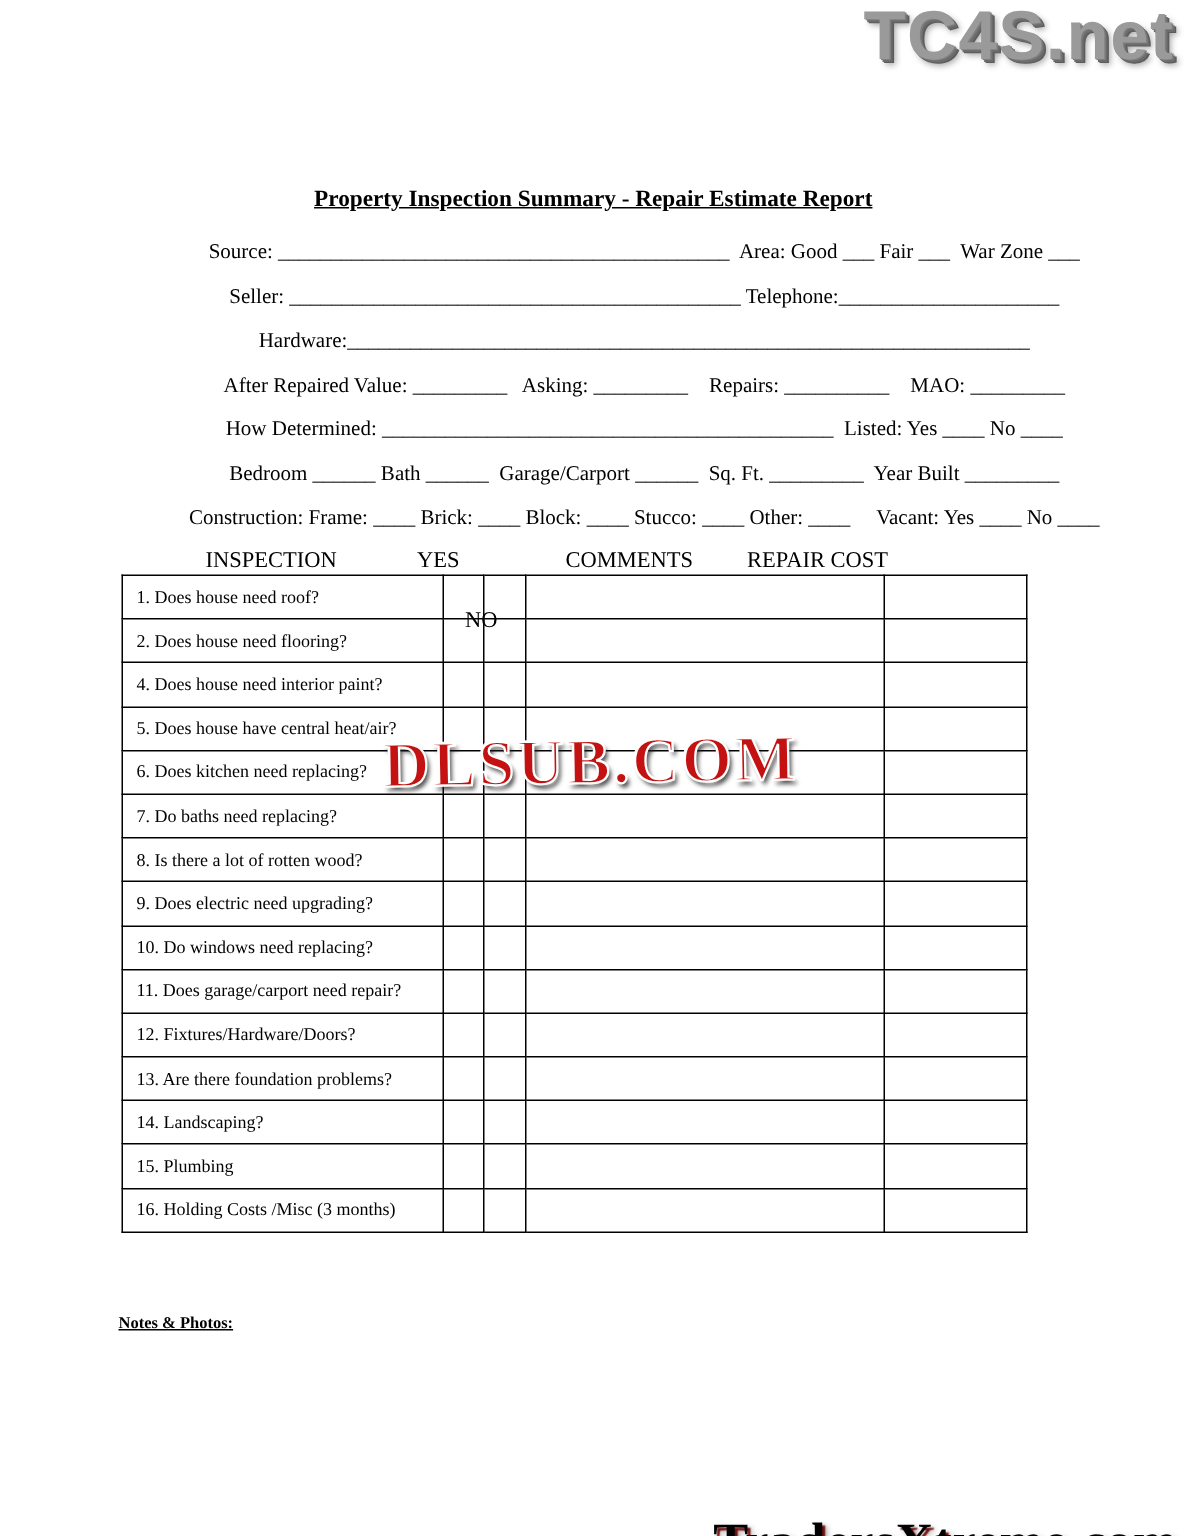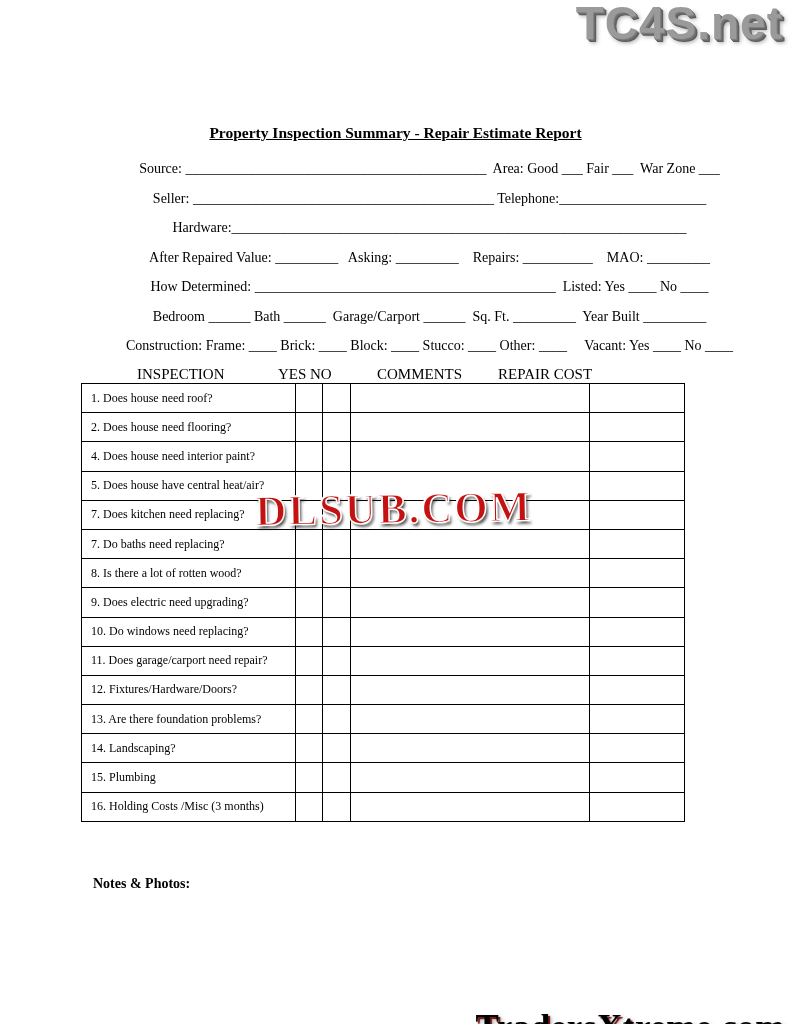--- a/index.html
+++ b/index.html
@@ -54,21 +54,21 @@
   
   .table-header {
     position: absolute;
     left: 81px; top: 366px;
     width: 604px; height: 16px;
     font-size: 15px;
   }
   .table-header span { position: absolute; top: 0; white-space: nowrap; }
   .th-inspection  { left: 56px; }
   .th-yes         { left: 197px; }
-  .th-no          { left: 229px; }
+  .th-no          { left: 229px; margin-top: 40px; }
   .th-comments    { left: 296px; }
   .th-repair-cost { left: 417px; }
 
   
   table.insp {
     position: absolute;
     left: 81px; top: 383px;
     width: 604px;
     border-collapse: collapse;
   }
@@ -97,23 +97,24 @@
     -webkit-text-stroke: 1.5px #ffffff;
     text-shadow:
       2px 3px 3px rgba(30,30,30,0.75),
       -1px -1px 0 rgba(255,255,255,0.9);
     white-space: nowrap;
   }
 
   
   .notes-label {
     position: absolute;
-    left: 93px; top: 876px;
-    font-size: 14px;
-    font-weight: bold;
+    left: 79px; top: 876px;
+    font-size: 11px;
+    font-weight: bold;
+    text-decoration: underline;
   }
 
   
   .bottom-logo {
     position: absolute;
     right: 6px; top: 976px;
     font-family: "Liberation Serif", serif;
     font-weight: bold;
     font-size: 35px;
     letter-spacing: 0.5px;
@@ -182,21 +183,21 @@
         <td></td>
       </tr>
       <tr>
         <td class="c-label">5. Does house have central heat/air?</td>
         <td></td>
         <td></td>
         <td></td>
         <td></td>
       </tr>
       <tr>
-        <td class="c-label">7. Does kitchen need replacing?</td>
+        <td class="c-label">6. Does kitchen need replacing?</td>
         <td></td>
         <td></td>
         <td></td>
         <td></td>
       </tr>
       <tr>
         <td class="c-label">7. Do baths need replacing?</td>
         <td></td>
         <td></td>
         <td></td>

